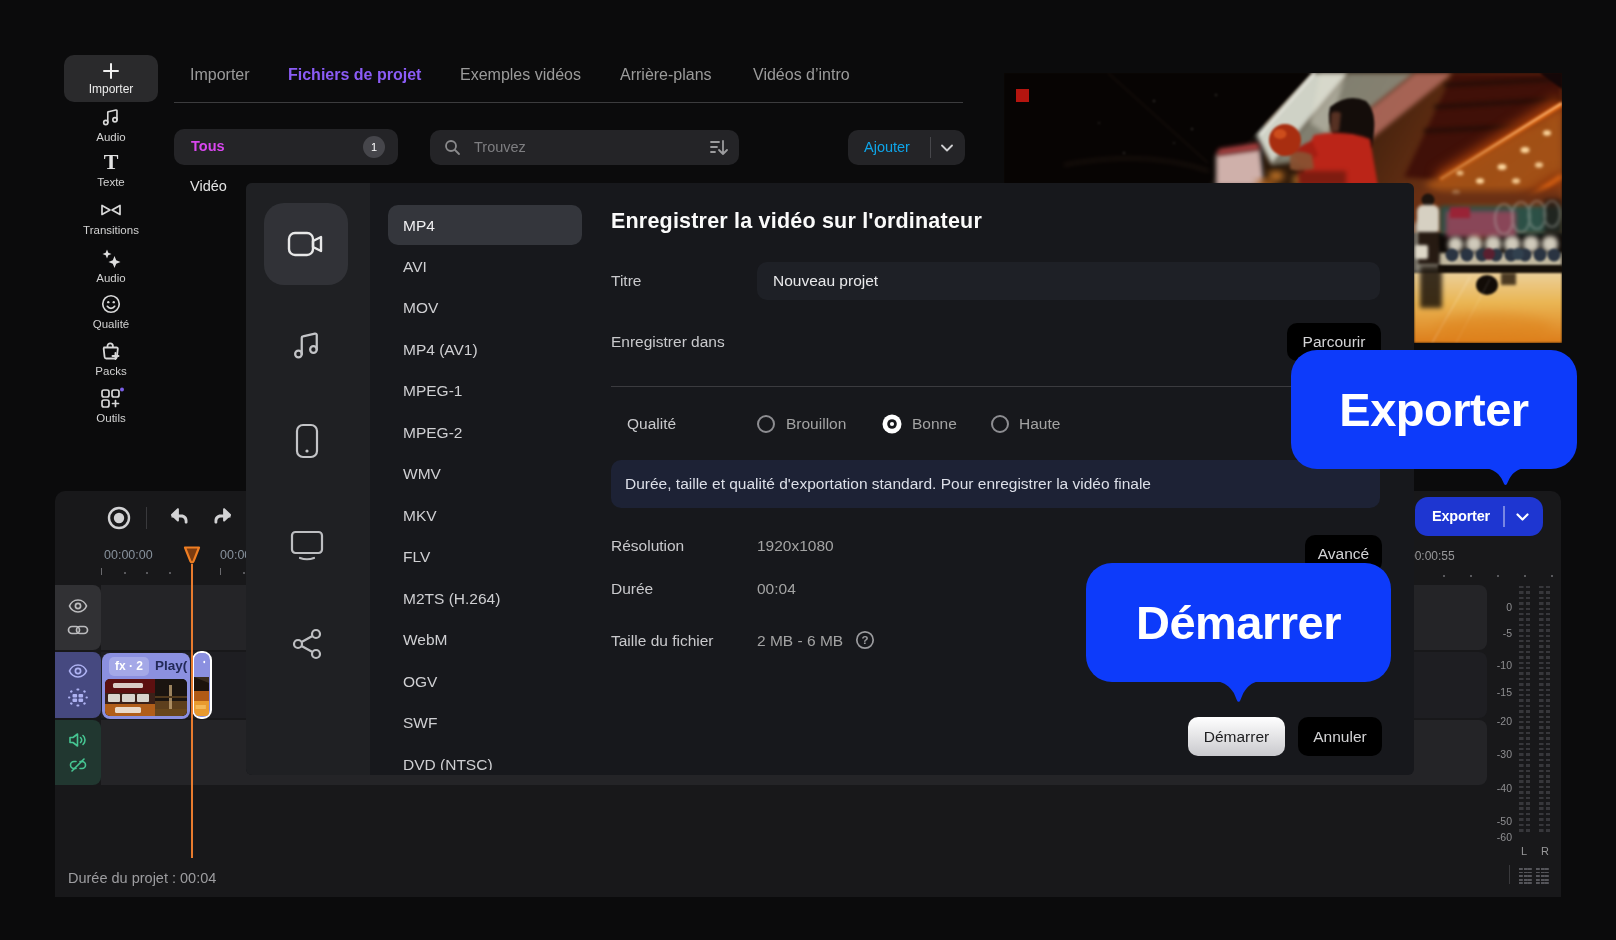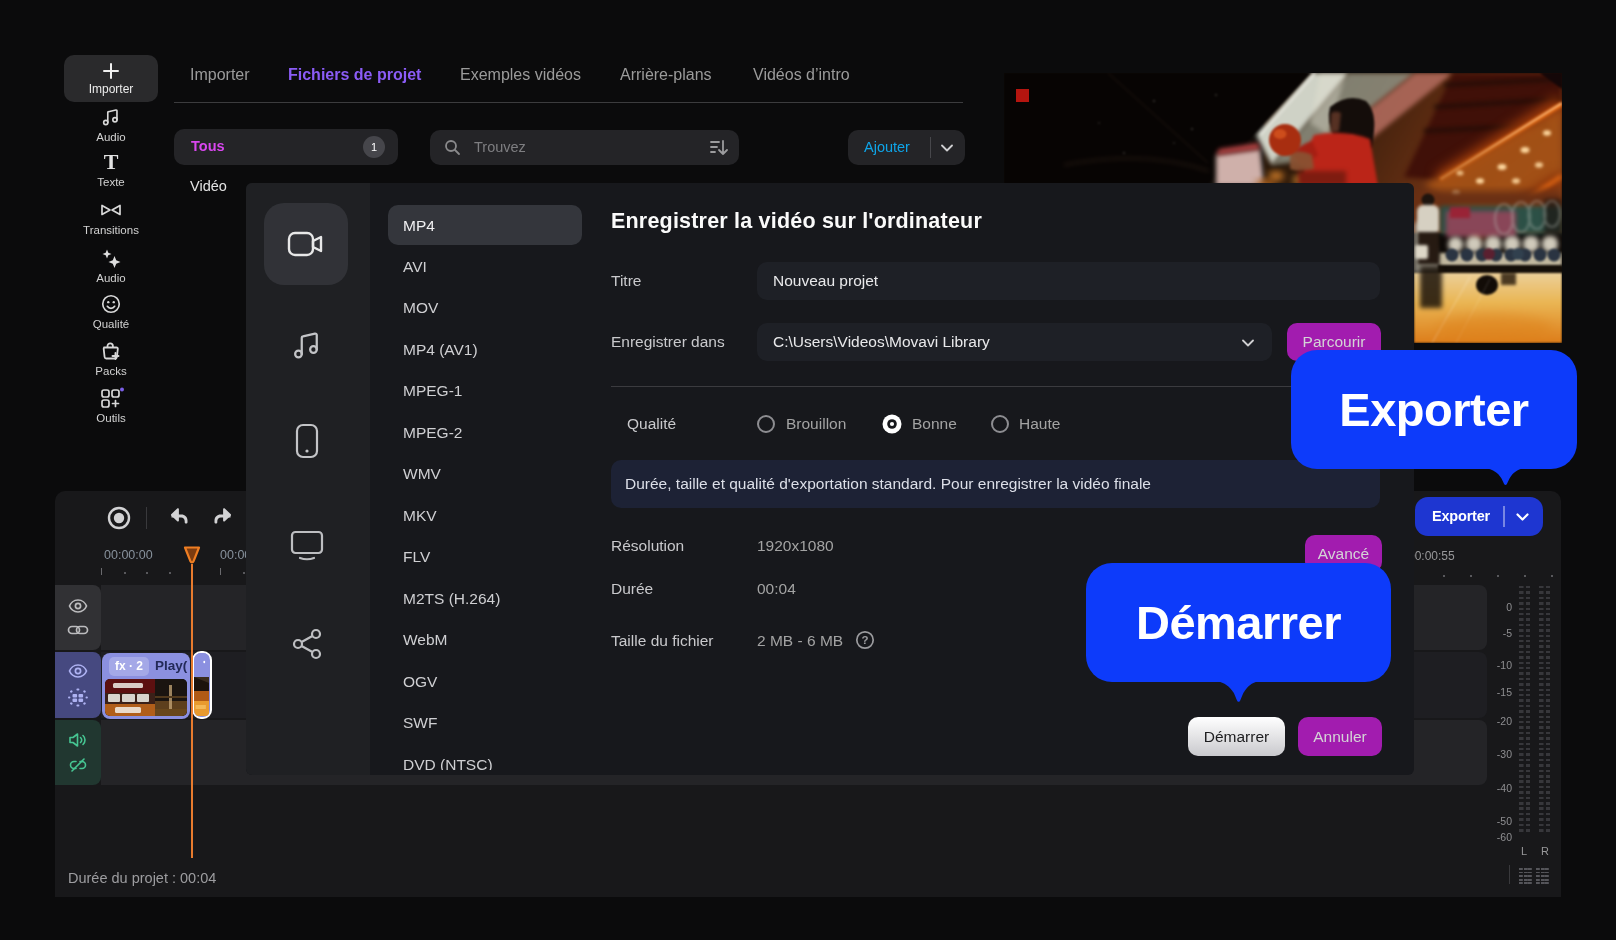--- a/index.html
+++ b/index.html
@@ -16,21 +16,21 @@
 .topline{position:absolute;left:174px;top:102px;width:789px;height:1px;background:#3c3c3e}
 .pill{position:absolute;background:#242427;border-radius:10px}
 
 #dlg{position:absolute;left:246px;top:183px;width:1168px;height:592px;background:#17181c;border-radius:6px}
 #dlg .iconcol{position:absolute;left:0;top:0;width:124px;height:592px;background:#1f2023;border-radius:6px 0 0 6px}
 .fmt{position:absolute;left:157px;font-size:15.5px;color:#cfcfd2}
 .fmt-sel{position:absolute;left:142px;top:22px;width:194px;height:40px;background:#34363c;border-radius:10px}
 .dlbl{position:absolute;font-size:15.5px;color:#c9c9cc}
 .dval{position:absolute;font-size:15.5px;color:#a3a3a3}
 .inp{position:absolute;background:#1e2026;border-radius:10px;font-size:15.5px;color:#e9e9eb;display:flex;align-items:center;padding:0 16px}
-.btn-dark{position:absolute;background:#a21caf;border-radius:10px;color:#d4d4d6;font-size:15.5px;display:flex;align-items:center;justify-content:center}
+.btn-dark{position:absolute;background:#000000;border-radius:10px;color:#d4d4d6;font-size:15.5px;display:flex;align-items:center;justify-content:center}
 
 .callout{position:absolute;background:#0d3bfa;border-radius:26px;color:#fff;font-weight:bold;display:flex;align-items:center;justify-content:center}
 
 #tl{position:absolute;left:55px;top:491px;width:1506px;height:406px;background:#18181a;border-radius:10px 10px 0 0}
 .trkctl{position:absolute;left:0;width:46px;display:flex;flex-direction:column;align-items:center;justify-content:center;gap:9px}
 .trkrow{position:absolute;left:46px}
 #meter1,#meter2{background:
  repeating-linear-gradient(to bottom,#37373b 0 2.5px,transparent 2.5px 5.4px) 0 0/4.5px 100% no-repeat,
  repeating-linear-gradient(to bottom,#37373b 0 2.5px,transparent 2.5px 5.4px) 6.5px 0/4.5px 100% no-repeat}
 .mgrid{width:13px;height:17px;background:repeating-linear-gradient(to bottom,#55555a 0 1.8px,transparent 1.8px 3.6px) 0 0/3.8px 100% no-repeat,repeating-linear-gradient(to bottom,#55555a 0 1.8px,transparent 1.8px 3.6px) 4.6px 0/3.8px 100% no-repeat,repeating-linear-gradient(to bottom,#55555a 0 1.8px,transparent 1.8px 3.6px) 9.2px 0/3.8px 100% no-repeat}
@@ -473,25 +473,20 @@
   <div class="fmt" style="top:407px">M2TS (H.264)</div>
   <div class="fmt" style="top:448px">WebM</div>
   <div class="fmt" style="top:490px">OGV</div>
   <div class="fmt" style="top:531px">SWF</div>
   <div class="fmt" style="top:573px;height:14px;overflow:hidden">DVD (NTSC)</div>
 
   <div style="position:absolute;left:365px;top:26px;font-size:21.5px;font-weight:bold;color:#fafafa;letter-spacing:.2px">Enregistrer la vidéo sur l'ordinateur</div>
   <div class="dlbl" style="left:365px;top:89px">Titre</div>
   <div class="inp" style="left:511px;top:79px;width:623px;height:38px">Nouveau projet</div>
   <div class="dlbl" style="left:365px;top:150px">Enregistrer dans</div>
-  <div class="inp" style="left:511px;top:140px;width:515px;height:38px">C:\Users\Videos\Movavi Library
-    <svg width="12" height="8" viewBox="0 0 12 8" style="position:absolute;right:18px;top:16px">
-        <path d="M1 1.5l5 5 5-5" fill="none" stroke="#cfcfd1" stroke-width="1.8" stroke-linecap="round" stroke-linejoin="round"></path>
-      </svg>
-  </div>
   <div class="btn-dark" style="left:1041px;top:140px;width:94px;height:38px">Parcourir</div>
   <div style="position:absolute;left:365px;top:203px;width:769px;height:1px;background:#3b3b3f"></div>
   <div class="dlbl" style="left:381px;top:232px">Qualité</div>
   <svg width="20" height="20" viewBox="0 0 20 20" style="position:absolute;left:510px;top:231px">
       <circle cx="10" cy="10" r="8" fill="none" stroke="#8d8d91" stroke-width="2"></circle>
     </svg>
   <div class="dval" style="left:540px;top:232px">Brouillon</div>
   <svg width="22" height="22" viewBox="0 0 22 22" style="position:absolute;left:635px;top:230px">
       <circle cx="11" cy="11" r="9.5" fill="#fff"></circle>
       <circle cx="11" cy="11" r="4.8" fill="#17181c"></circle>

